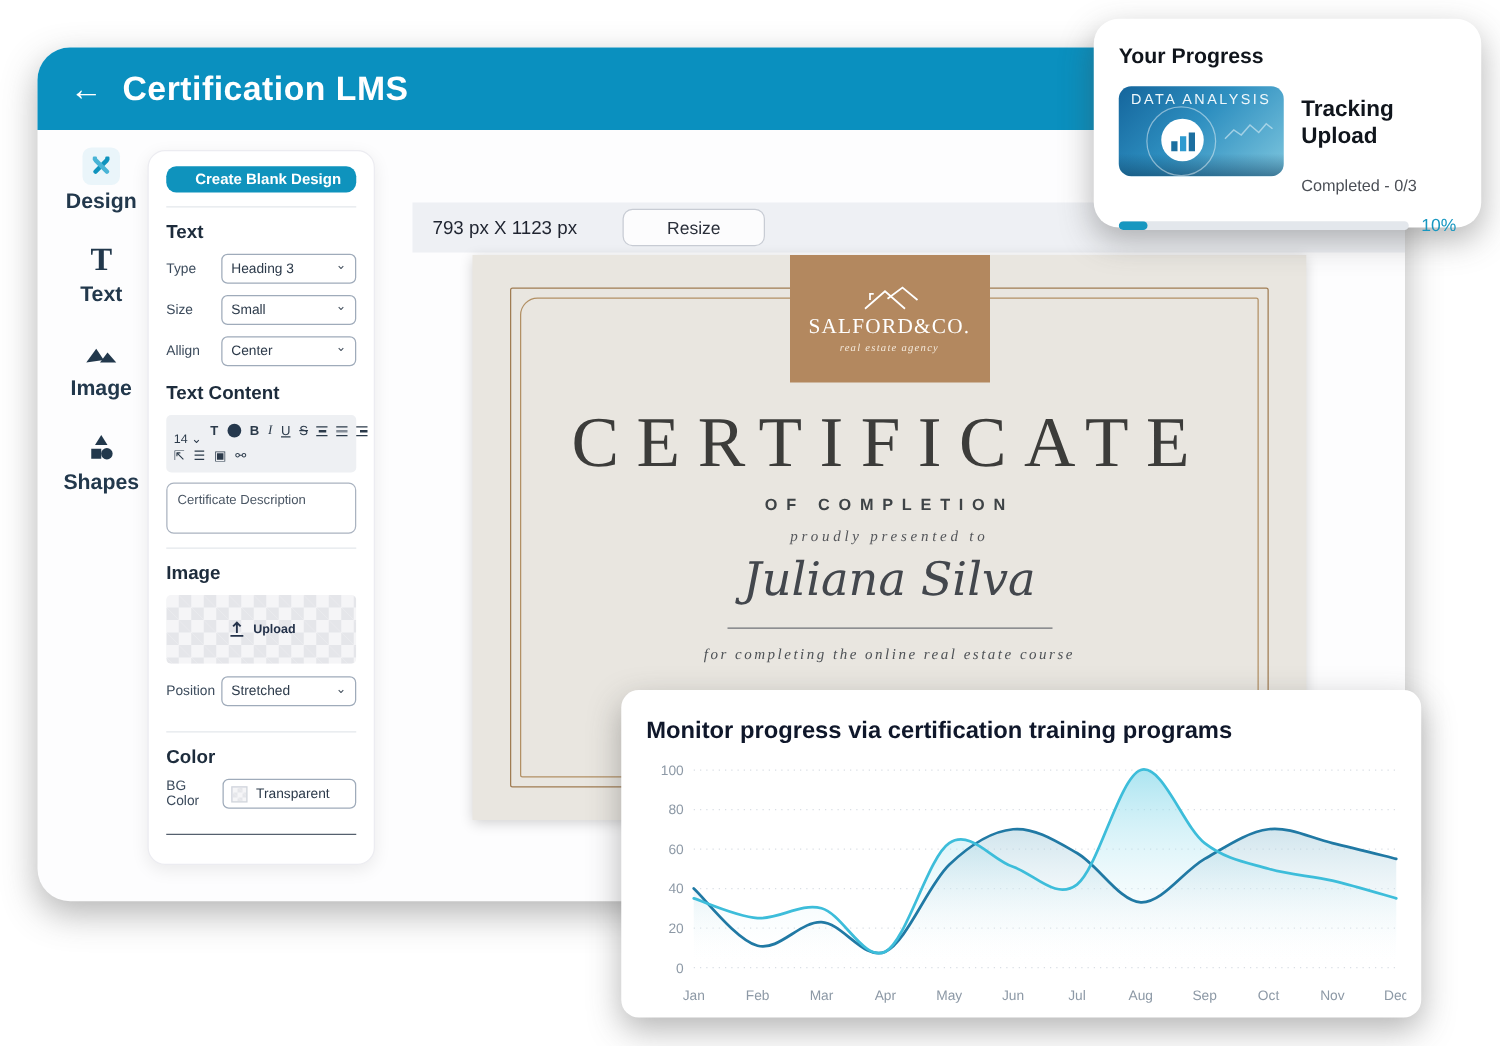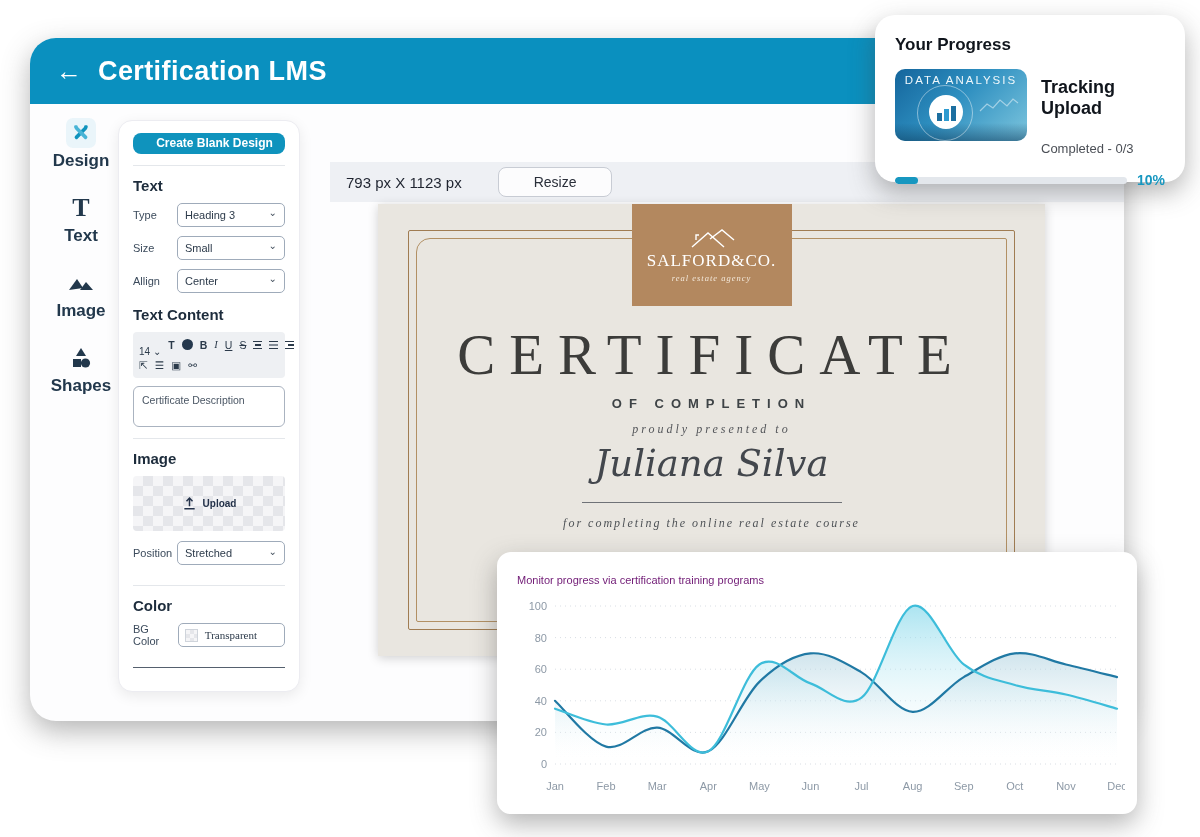--- a/index.html
+++ b/index.html
@@ -49,21 +49,21 @@
     font-family:inherit; font-size:10.5px; color:#333; padding:7px 8px; background:#fff; }
   textarea.desc::placeholder { color:#4a5664; }
   .checker { background-color:#f5f5f7; background-image:
       linear-gradient(45deg,#e5e6ea 25%,transparent 25%,transparent 75%,#e5e6ea 75%),
       linear-gradient(45deg,#e5e6ea 25%,transparent 25%,transparent 75%,#e5e6ea 75%);
     background-size:20px 20px; background-position:0 0,10px 10px; }
   .upload { height:80px; border-radius:4px; display:flex; align-items:center; justify-content:center; gap:6px;
     cursor:pointer; margin-bottom:10px; }
   .upload .ulbl { font-size:10px; font-weight:bold; color:#24324a; }
   .bg-box { width:108px; height:24px; border:1px solid #9fabba; border-radius:5px; display:flex; align-items:center;
-    gap:7px; padding:0 6px; cursor:pointer;font-family:Liberation Serif, serif; }
+    gap:7px; padding:0 6px; cursor:pointer; }
   .bg-box .sw { width:13px; height:13px; border:1px solid #cfd4db; background-size:8px 8px; background-position:0 0,4px 4px; }
   .bg-box .bv { font-size:11px; color:#2c3a4a; }
 
   
   .size-bar { position:absolute; left:300px; top:124px; right:0; height:40px; background:#eef0f4;
     display:flex; align-items:center; gap:36px; padding-left:16px; }
   .size-txt { font-size:15px; color:#1f2430; }
   .resize-btn { height:30px; padding:0 35px; background:#fcfcfd; border:1px solid #c8ccd4; border-radius:8px;
     font-size:14px; color:#2a2f3a; font-family:inherit; cursor:pointer; }
 
@@ -102,26 +102,26 @@
     display:flex; align-items:flex-end; justify-content:center; gap:2px; padding-bottom:8px; }
   .thumb-circle i { display:block; width:5px; background:#1c6fa0; }
   .thumb-ring { position:absolute; left:22px; top:16px; width:56px; height:56px; border:1px solid rgba(255,255,255,.45); border-radius:50%; }
   .thumb-city { position:absolute; bottom:0; left:0; right:0; height:18px;
     background:linear-gradient(0deg, rgba(12,60,95,.55), rgba(12,60,95,0)); }
   .pc-course { font-size:18px; font-weight:bold; color:#10151c; margin-top:8px; }
   .pc-completed { font-size:13px; color:#4b4f56; margin-top:22px; }
   .pc-bar-row { display:flex; align-items:center; gap:10px; margin-top:16px; }
   .pc-track { position:relative; flex:1; height:7px; background:#e3e7ec; border-radius:4px; overflow:hidden; }
   .pc-fill { position:absolute; left:0; top:0; bottom:0; border-radius:4px; background:#1797c0; }
-  .pc-pct { font-size:14px; font-weight:bold; color:#1797c0; }
+  .pc-pct { font-size:14px; font-weight:normal; color:#1797c0; }
 
   
   .chart-card { position:absolute; left:497px; top:552px; width:640px; height:262px; background:#fff;
     border-radius:14px; box-shadow:0 10px 26px rgba(70,70,70,.4); padding:22px 10px 10px 20px; }
-  .cc-title { font-size:11px; font-weight:normal; color:#701a75; margin-bottom:6px; }
+  .cc-title { font-size:19px; font-weight:bold; color:#0f172a; margin-bottom:6px; }
 </style>
 </head>
 <body>
 
 <div class="screen">
 
   <div class="app-window">
 
     <div class="app-header">
       <span class="back-arrow">←</span>

